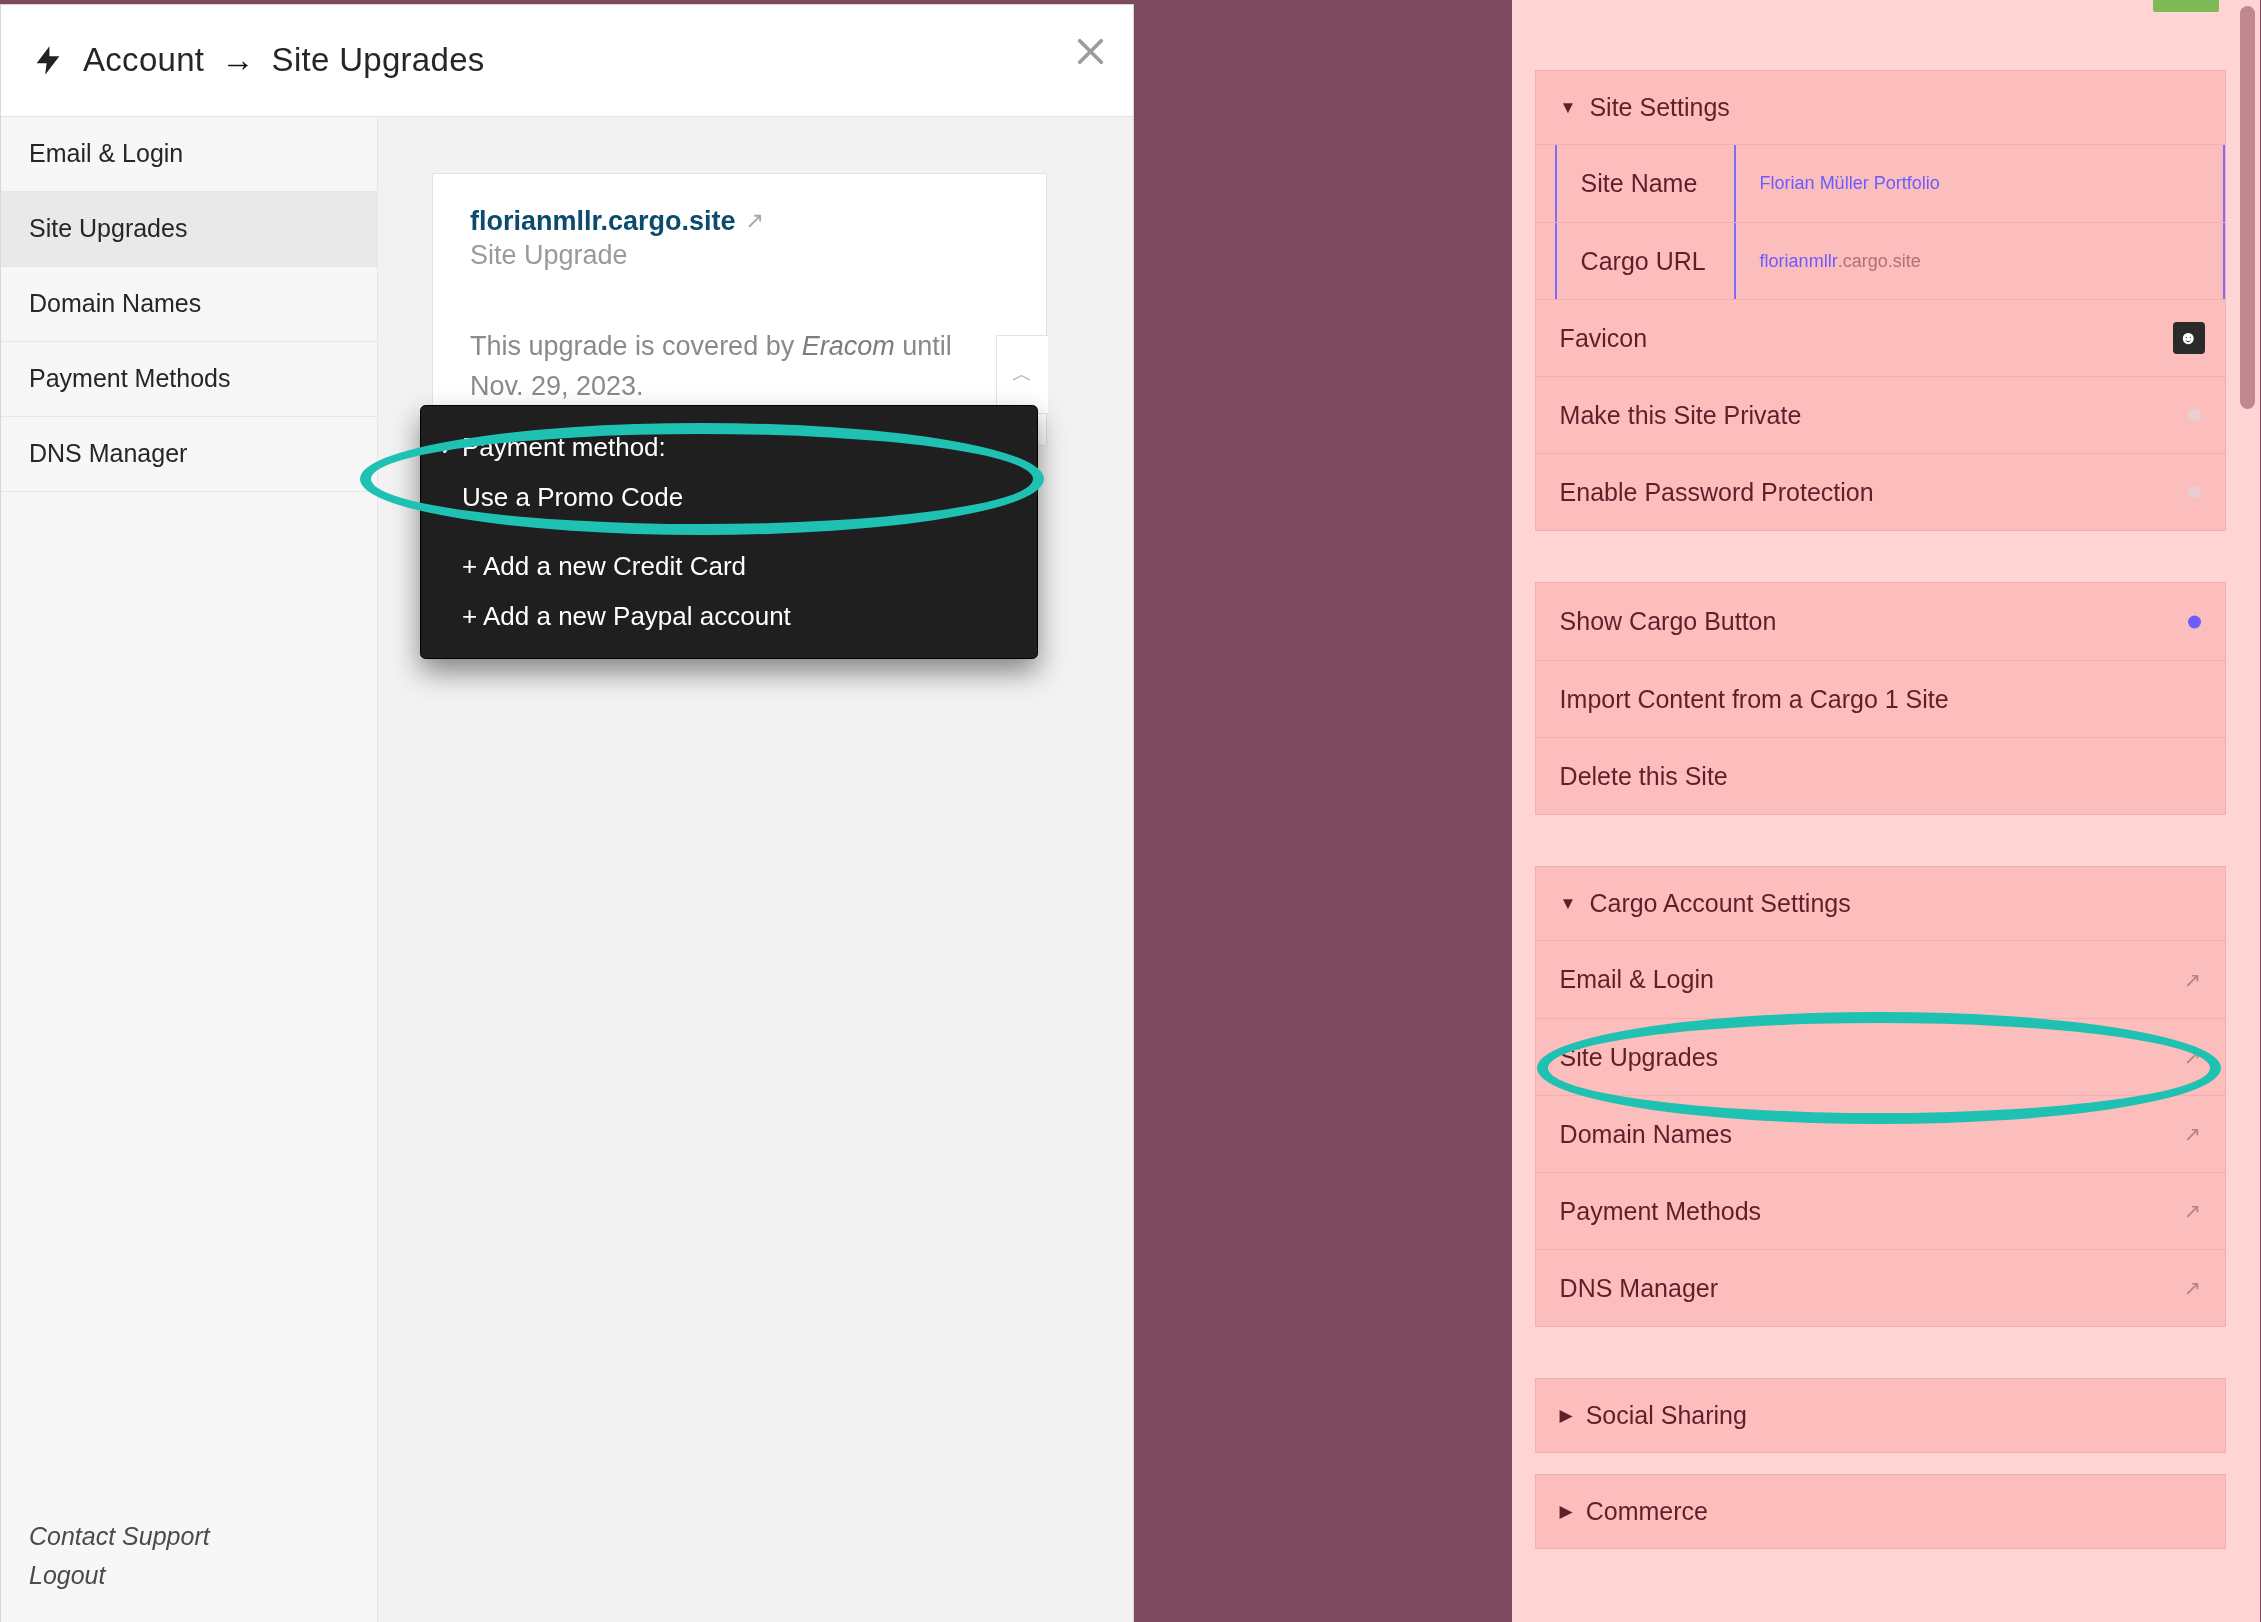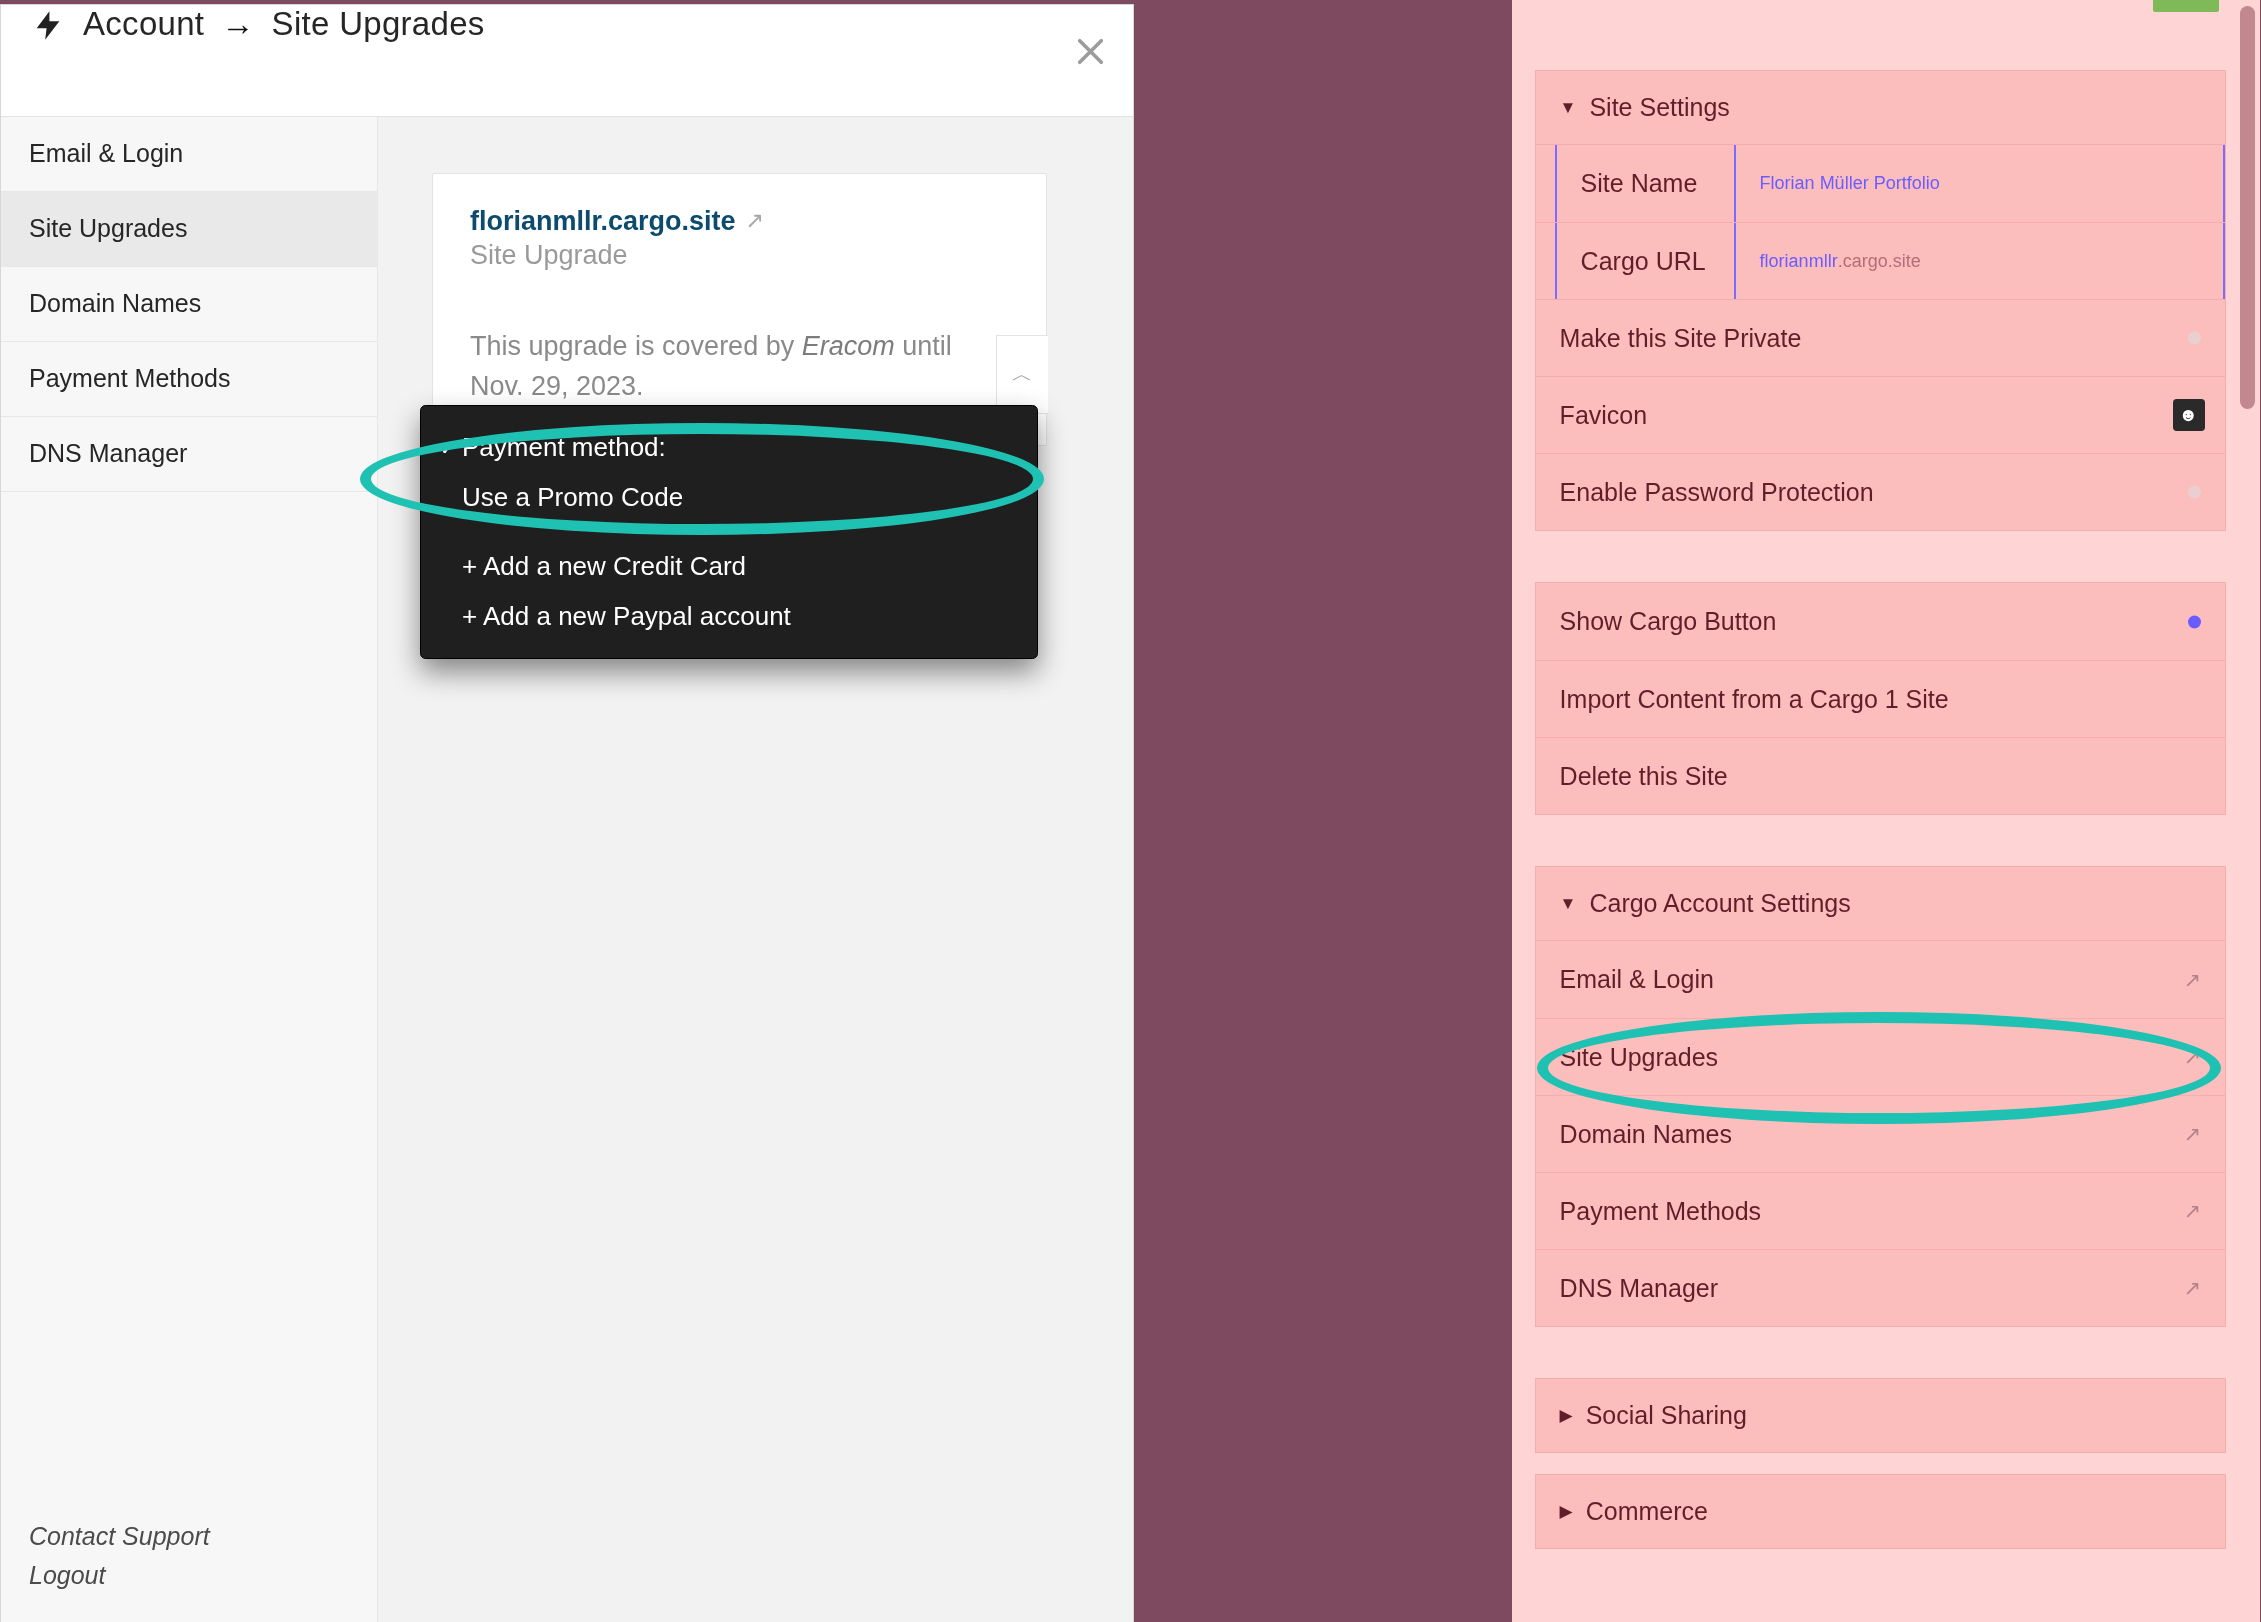--- a/index.html
+++ b/index.html
@@ -19,21 +19,21 @@
     top: 3.7px; left: 0;
     width: 1134px; height: 1619px;
     background: #fff;
     border: 0.9px solid #d7d7d7;
     display: flex; flex-direction: column;
     box-shadow: 0 0 0 0.9px rgba(0,0,0,.02);
   }
   .modal-header {
     height: 112px;
     border-bottom: 0.9px solid #e4e4e4;
-    display: flex; 
+    display: flex; align-items: center;
     padding: 0 26px;
     position: relative;
   }
   .lightning {
     width: 41px; height: 41px;
     display: flex; align-items: center; justify-content: center;
     margin-right: 15px;
   }
   .lightning svg { width: 34px; height: 39px; }
   .crumbs { font-size: 33px; color: #262626; letter-spacing: 0.3px; }
@@ -312,26 +312,26 @@
         <div class="v">Florian Müller Portfolio</div>
       </div>
       <div class="row kv">
         <div class="k">Cargo URL</div>
         <div class="v">
           <span>florianmllr</span>
             <span class="dim">.cargo.site</span>
         </div>
       </div>
       <div class="row">
+        <span>Favicon</span>
+        <span class="favicon">☻</span>
+      </div>
+      <div class="row">
         <span>Make this Site Private</span>
         <span class="dot"></span>
-      </div>
-      <div class="row">
-        <span>Favicon</span>
-        <span class="favicon">☻</span>
       </div>
       <div class="row">
         <span>Enable Password Protection</span>
         <span class="dot"></span>
       </div>
     </div>
   </div>
 
   <div class="group">
     <div class="rows" style="border-top:0.9px solid #f4aeb0">

